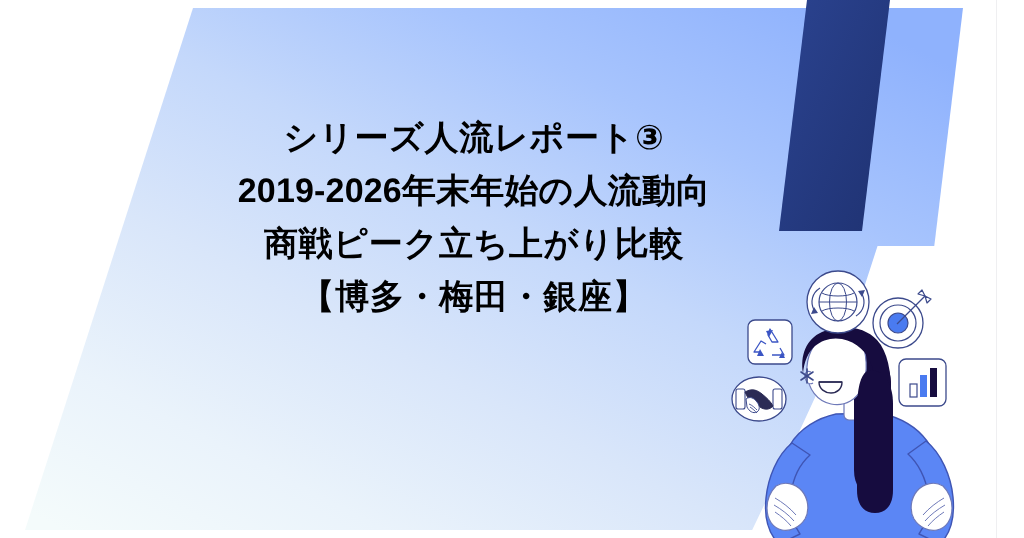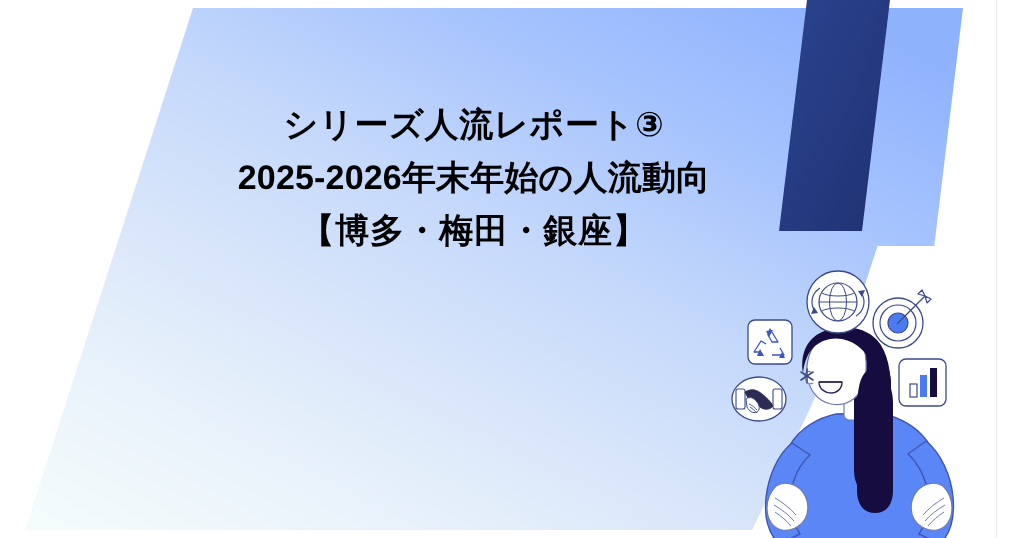--- a/index.html
+++ b/index.html
@@ -25,21 +25,21 @@
     position: absolute;
     inset: 0;
     width: 1024px;
     height: 538px;
   }
 
   
   .title-block {
     position: absolute;
     left: 0;
-    top: 99px;
+    top: 112px;
     width: 948px;
     text-align: center;
     z-index: 5;
     pointer-events: none;
   }
   .title-line {
     display: block;
     color: #000000;
     font-weight: 700;
     font-size: 34px;
@@ -245,17 +245,18 @@
         <rect x="920" y="375" width="7" height="22" fill="#4a7bf0"></rect>
         <rect x="930" y="368" width="7" height="29" fill="#160c3f"></rect>
       </g>
     </g>
   </svg>
 
   <div class="edge-rule"></div>
 
   <div class="title-block">
     <span class="title-line">シリーズ人流レポート③</span>
-    <span class="title-line num">2025-2026年末年始の人流動向</span>
+    <span class="title-line num">2019-2026年末年始の人流動向</span>
+    <span class="title-line">商戦ピーク立ち上がり比較</span>
     <span class="title-line">【博多・梅田・銀座】</span>
   </div>
 
 </div>
 
 </body></html>

